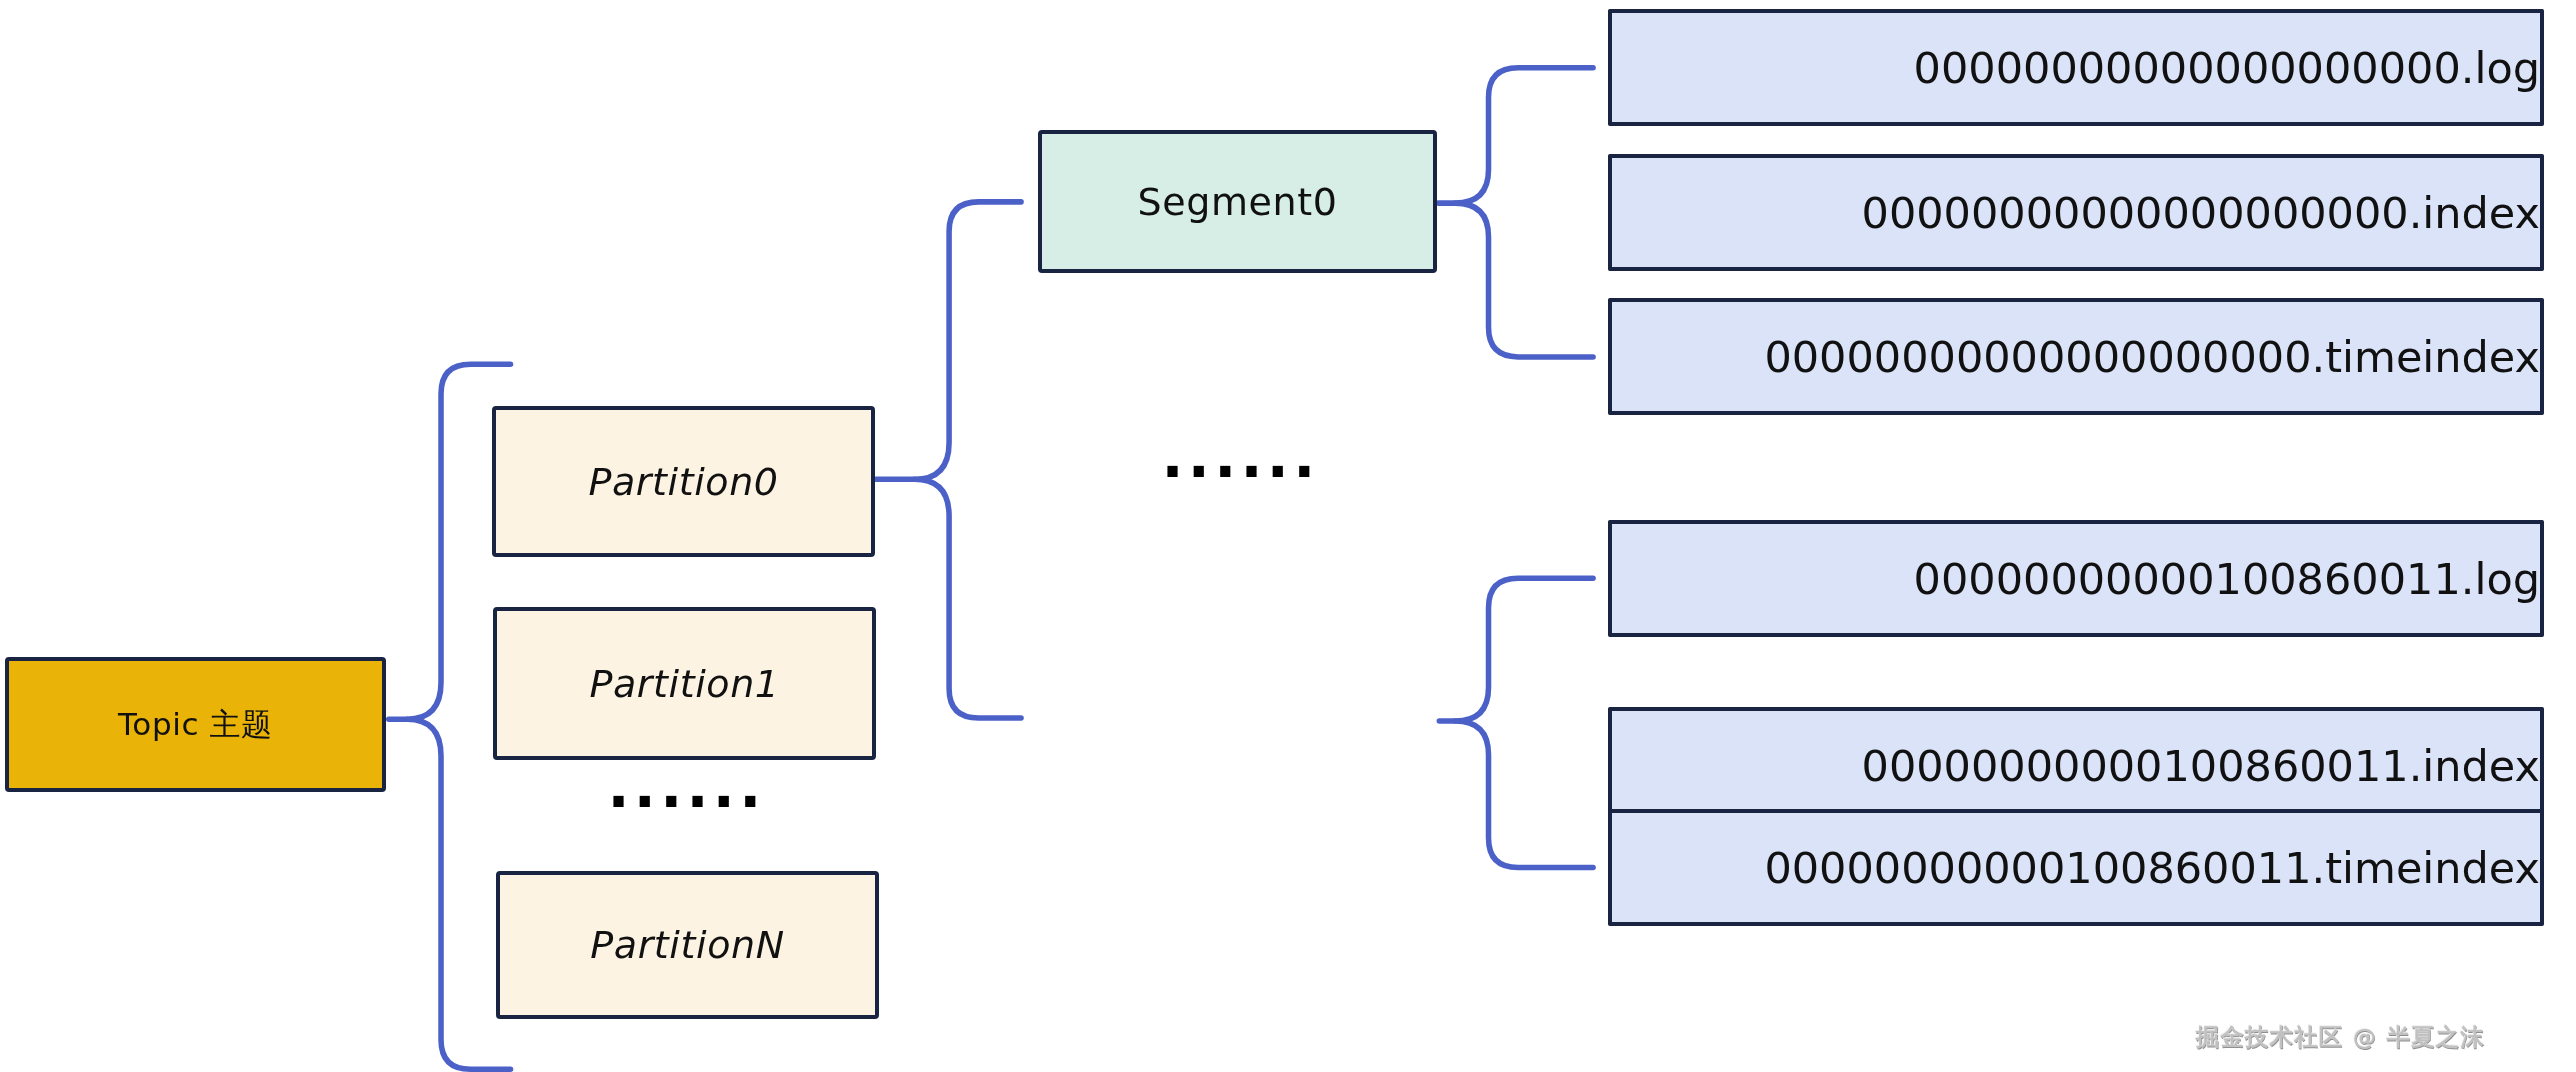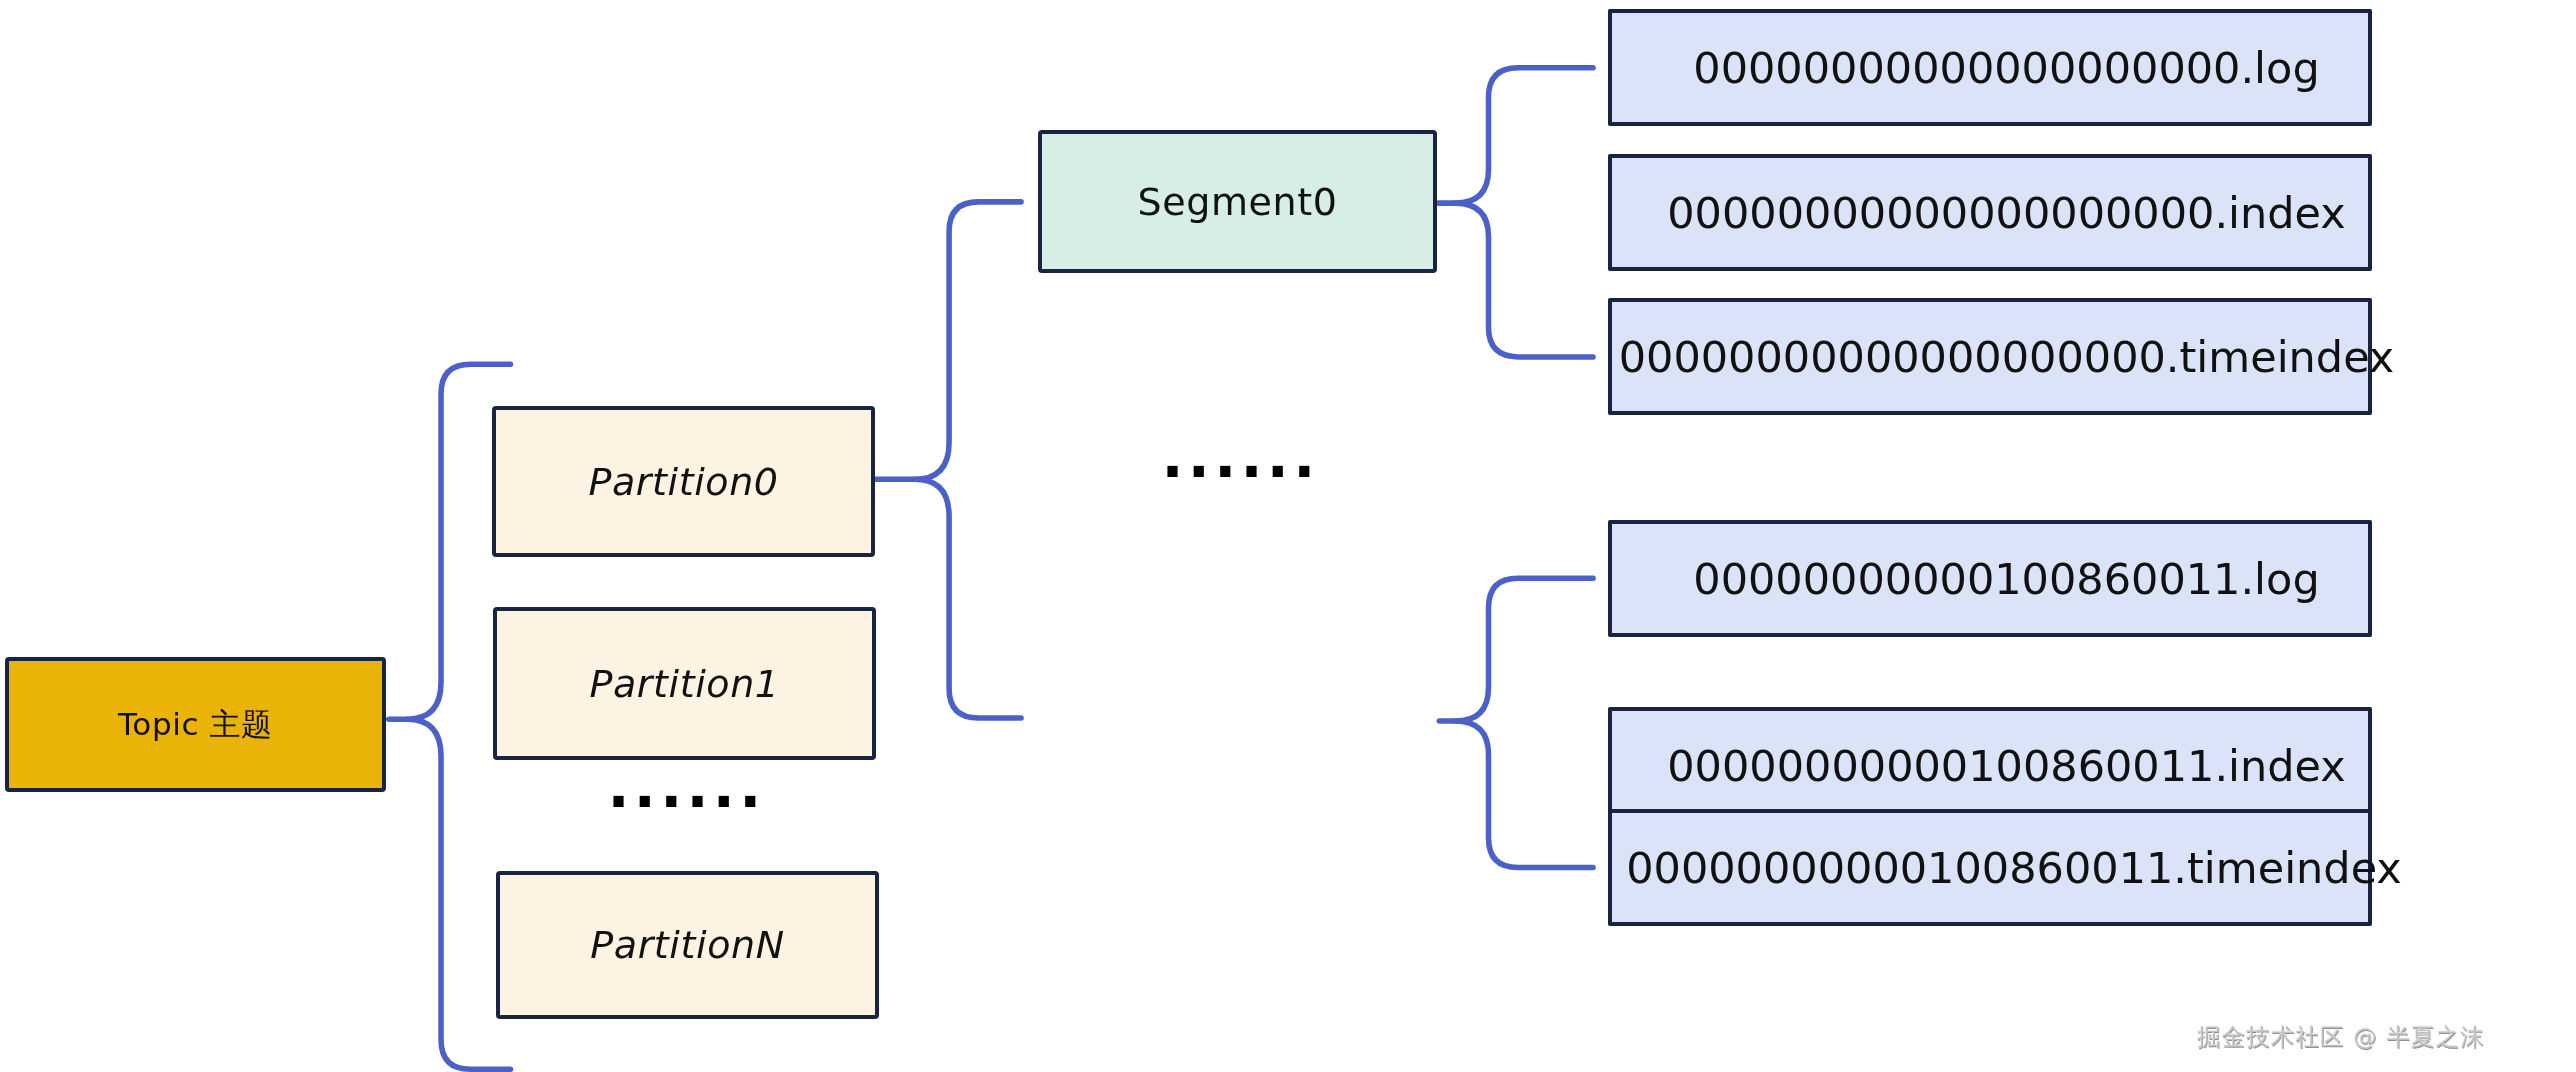--- a/index.html
+++ b/index.html
@@ -17,40 +17,41 @@
   .rounded{border-radius:4px;}
   .topic-box{left:4.9px;top:657px;width:381px;height:135px;background:#eab308;font-size:31px;}
   .part-box{width:383px;height:151px;background:#fcf3e3;font-style:italic;}
   .p0{left:492px;top:406px;height:151px;}
   .p1{left:493px;top:607px;height:153px;}
   .pN{left:496px;top:871px;height:148px;}
   .seg-box{width:399px;height:143px;background:#d6eee5;}
   .s0{left:1038px;top:130px;}
   .sN{left:1040px;top:646px;height:145px;}
   .file-box{
-    left:1608px;width:764px;height:117px;background:#dbe3f8;border-radius:1.8px;
-    justify-content:center;padding-left:33px;font-size:43px;letter-spacing:0;
+    left:1608px;width:936px;height:117px;background:#dbe3f8;border-radius:1.8px;
+    justify-content:flex-end;padding-left:33px;font-size:43px;letter-spacing:0;
   }
   .f1{top:9.2px;} .f2{top:154px;} .f3{top:298px;}
   .f4{top:520px;} .f5{top:664px;margin-top:43px;} .f6{top:809px;padding-left:48px;}
   .dots{
     position:absolute;width:185px;height:74px;
     display:flex;align-items:center;justify-content:center;
   }
   .dots span{
     font-size:58px;font-weight:bold;letter-spacing:4.3px;color:#000;
     transform:translateY(-30%);
   }
   .dots-partitions{left:594px;top:770px;}
   .dots-segments{left:1148px;top:440px;}
   svg.braces{position:absolute;left:0;top:0;}
   .watermark{
     position:absolute;top:1021px;right:91px;
     font-size:23.4px;color:#c2c1c1;letter-spacing:1.2px;white-space:nowrap;
     text-shadow:-0.6px -0.6px 0 #efefef,0.6px 0.6px 0.6px #8f8f8f;
+    font-weight:bold;
   }
 </style>
 </head>
 <body>
 
 <div id="canvas">
 
   <svg class="braces" width="2576" height="1073" viewBox="0 0 4188 1744">
     <g fill="none" stroke-width="9" stroke-linecap="round" stroke-linejoin="round" stroke="#4b61c8">
       <path d="M 632 1169 H 662"></path>

